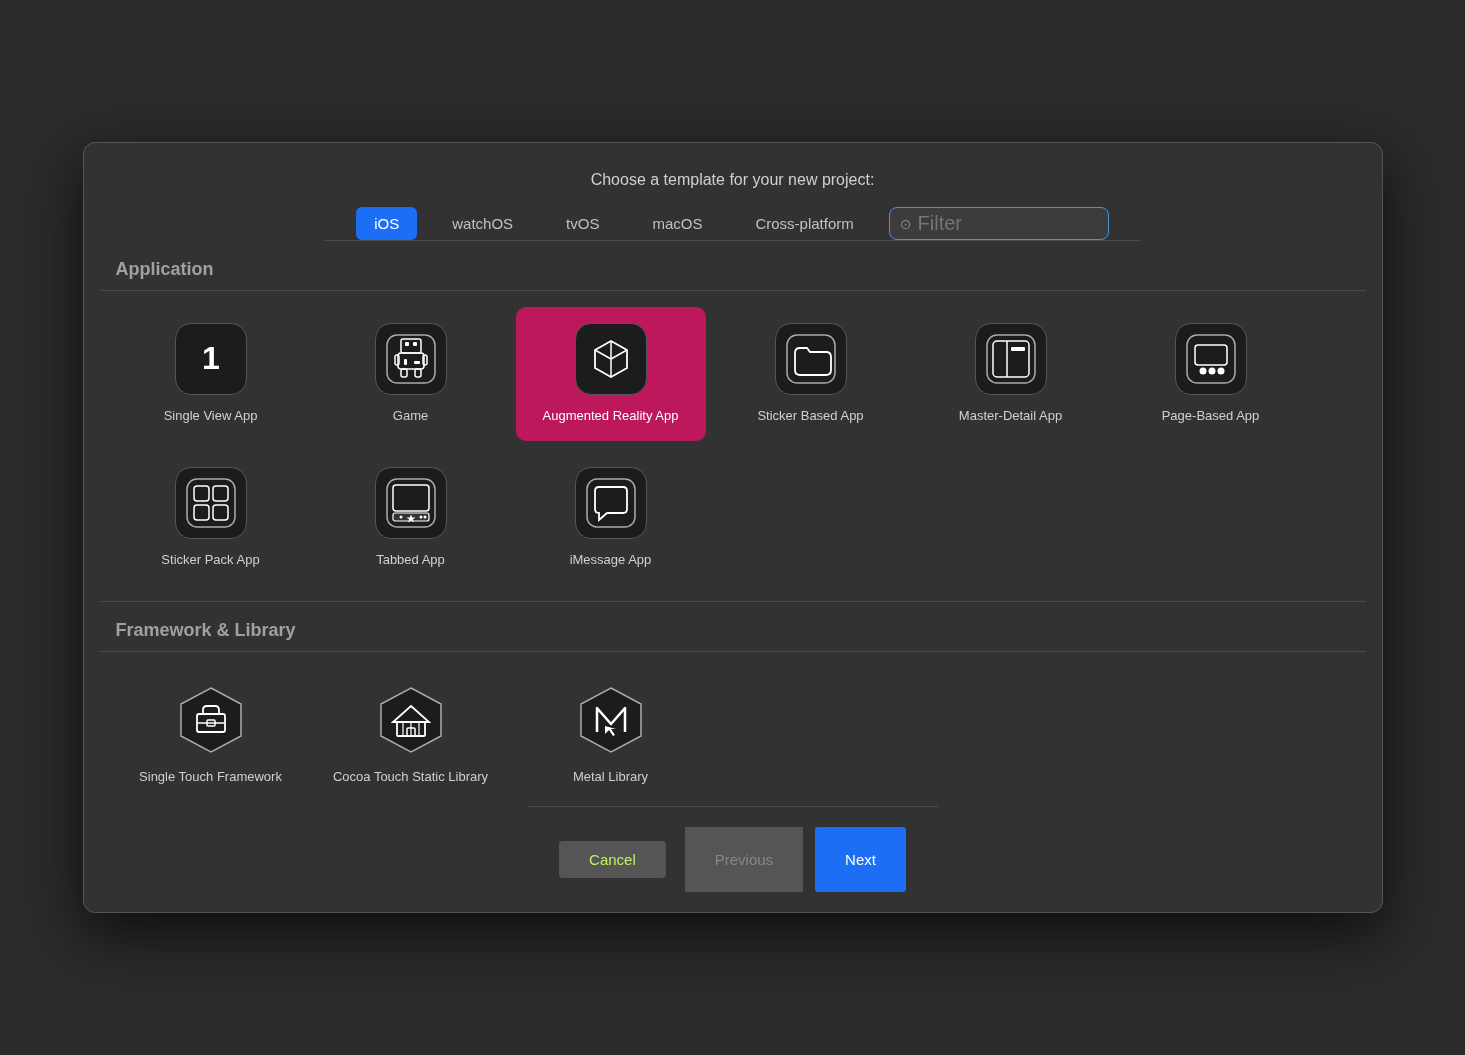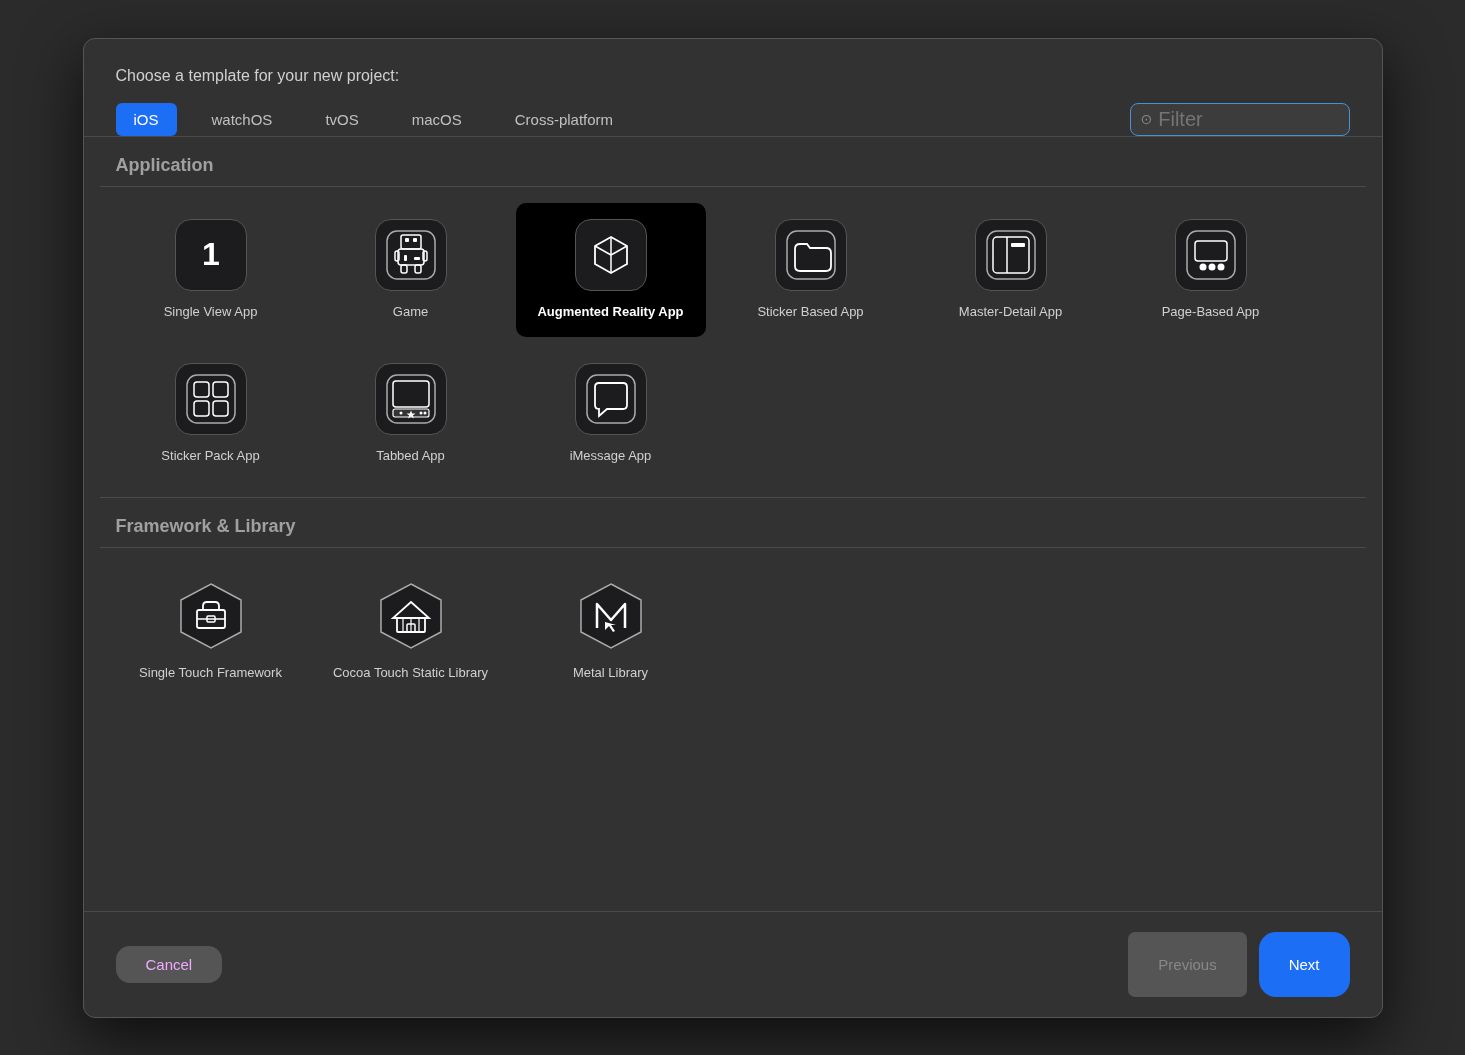--- a/index.html
+++ b/index.html
@@ -11,25 +11,26 @@
       height: 1055px;
       display: flex;
       align-items: center;
       justify-content: center;
     }
     .dialog {
       background: #323232;
       border: 1px solid #555;
       border-radius: 12px;
       width: 1300px;
-      height: 980px;
+      height: 771px;
       display: flex;
       flex-direction: column;
       overflow: hidden;
       box-shadow: 0 20px 60px rgba(0,0,0,0.7);
+      align-items: center;
     }
     .dialog-title {
       padding: 28px 32px 18px;
       font-size: 16px;
       color: #d0d0d0;
       font-weight: 400;
     }
     .tab-bar {
       display: flex;
       align-items: center;
@@ -102,22 +103,21 @@
       display: flex;
       flex-direction: column;
       align-items: center;
       width: 190px;
       padding: 16px 8px 16px;
       border-radius: 10px;
       cursor: pointer;
       gap: 12px;
     }
     .template-item.selected {
-      background: #000000;
-      font-weight: bold;
+      background: #be185d;
     }
     .template-item.selected .template-label {
       color: #fff;
     }
     .template-icon {
       width: 72px;
       height: 72px;
       border-radius: 16px;
       background: #1c1c1e;
       display: flex;
@@ -149,46 +149,46 @@
     }
     .bottom-bar {
       display: flex;
       align-items: center;
       justify-content: space-between;
       padding: 20px 32px;
       border-top: 1px solid #4a4a4a;
     }
     .btn-cancel {
       background: #555;
-      color: #f0abfc;
-      border: none;
-      border-radius: 14px;
+      color: #bef264;
+      border: none;
+      border-radius: 4px;
       padding: 10px 30px;
       font-size: 15px;
       cursor: pointer;
     }
     .bottom-right {
       display: flex;
       gap: 12px;
     }
     .btn-previous {
       background: #555;
       color: #888;
       border: none;
-      border-radius: 7px;
+      border-radius: 1px;
       padding: 10px 30px;
       font-size: 15px;
       cursor: pointer;
       margin-left: 19px;
     }
     .btn-next {
       background: #1c6ef5;
       color: #fff;
       border: none;
-      border-radius: 17px;
+      border-radius: 3px;
       padding: 24px 30px;
       font-size: 15px;
       cursor: pointer;
     }
   </style>
 </head>
 <body>
 
 <div class="dialog">
 

